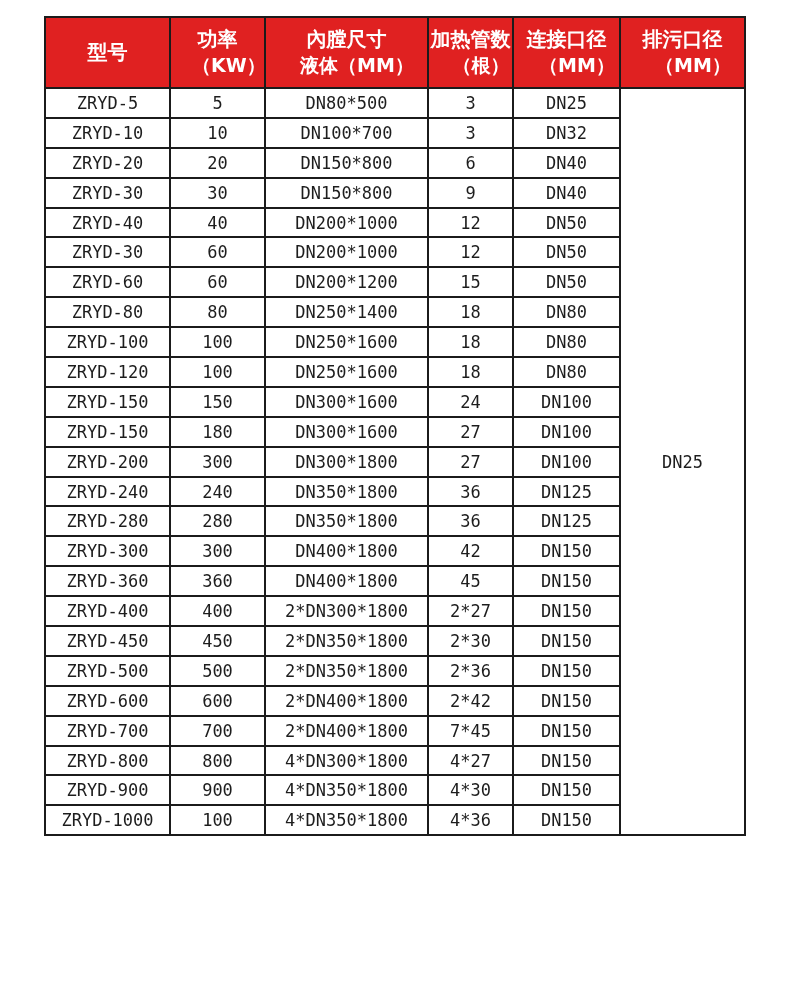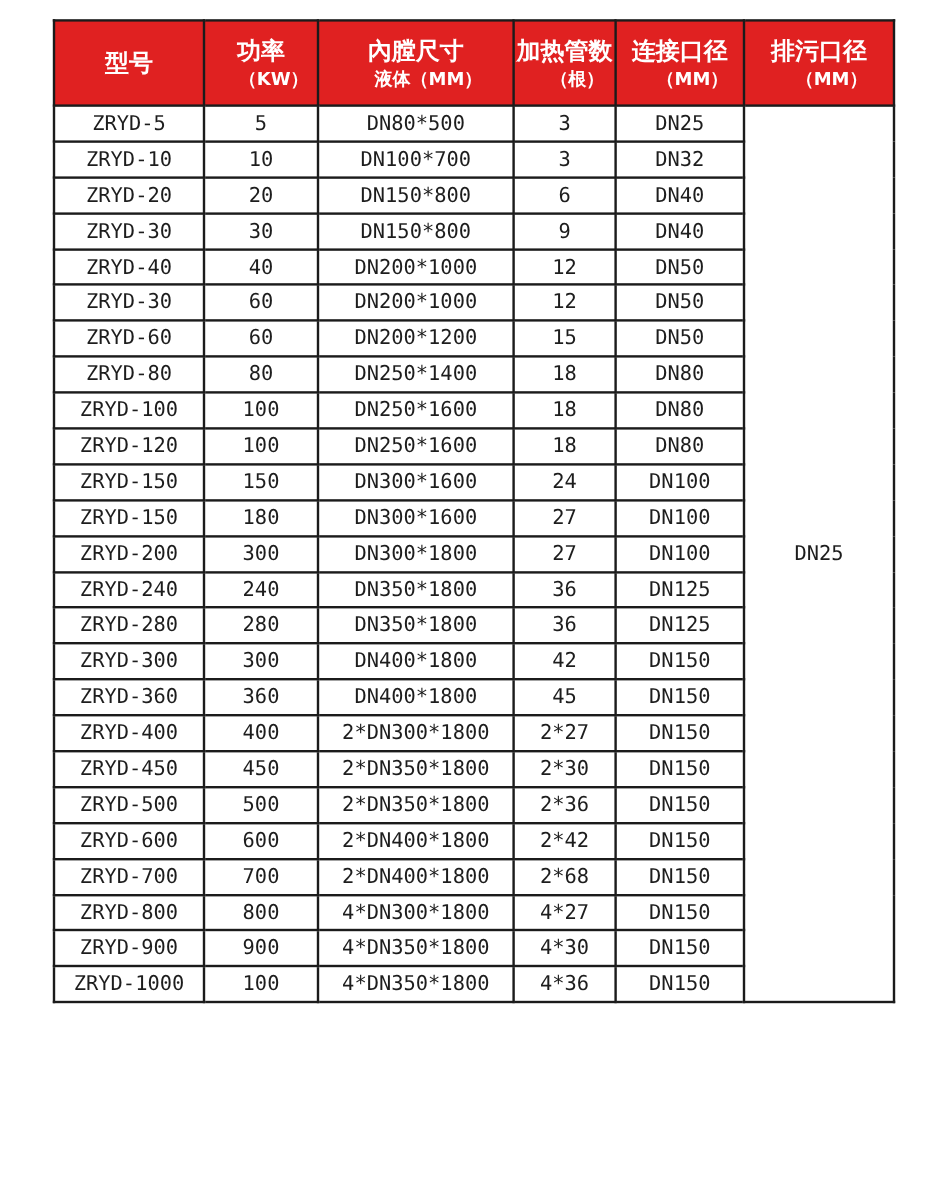--- a/index.html
+++ b/index.html
@@ -36,21 +36,21 @@
   }
   thead th {
     background: #e02121;
     color: #ffffff;
     height: 71px;
     font-size: 20px;
     font-weight: 600;
     line-height: 1.35;
     padding: 2px 0;
   }
-  thead th .h-line2 { font-size: 15px; padding-left: 21px; }
+  thead th .h-line2 { font-size: 19px; padding-left: 21px; }
   tbody td {
     height: 29.9px;
     font-family: "DejaVu Sans Mono", "Liberation Mono", monospace;
     font-size: 17px;
     color: #1d1d1d;
     background: #ffffff;
   }
   td.drain-cell {
     font-family: "DejaVu Sans Mono", "Liberation Mono", monospace;
     font-size: 17px;
@@ -246,21 +246,21 @@
           <td>ZRYD-600</td>
           <td>600</td>
           <td>2*DN400*1800</td>
           <td>2*42</td>
           <td>DN150</td>
         </tr>
         <tr>
           <td>ZRYD-700</td>
           <td>700</td>
           <td>2*DN400*1800</td>
-          <td>2*68</td>
+          <td>7*45</td>
           <td>DN150</td>
         </tr>
         <tr>
           <td>ZRYD-800</td>
           <td>800</td>
           <td>4*DN300*1800</td>
           <td>4*27</td>
           <td>DN150</td>
         </tr>
         <tr>

